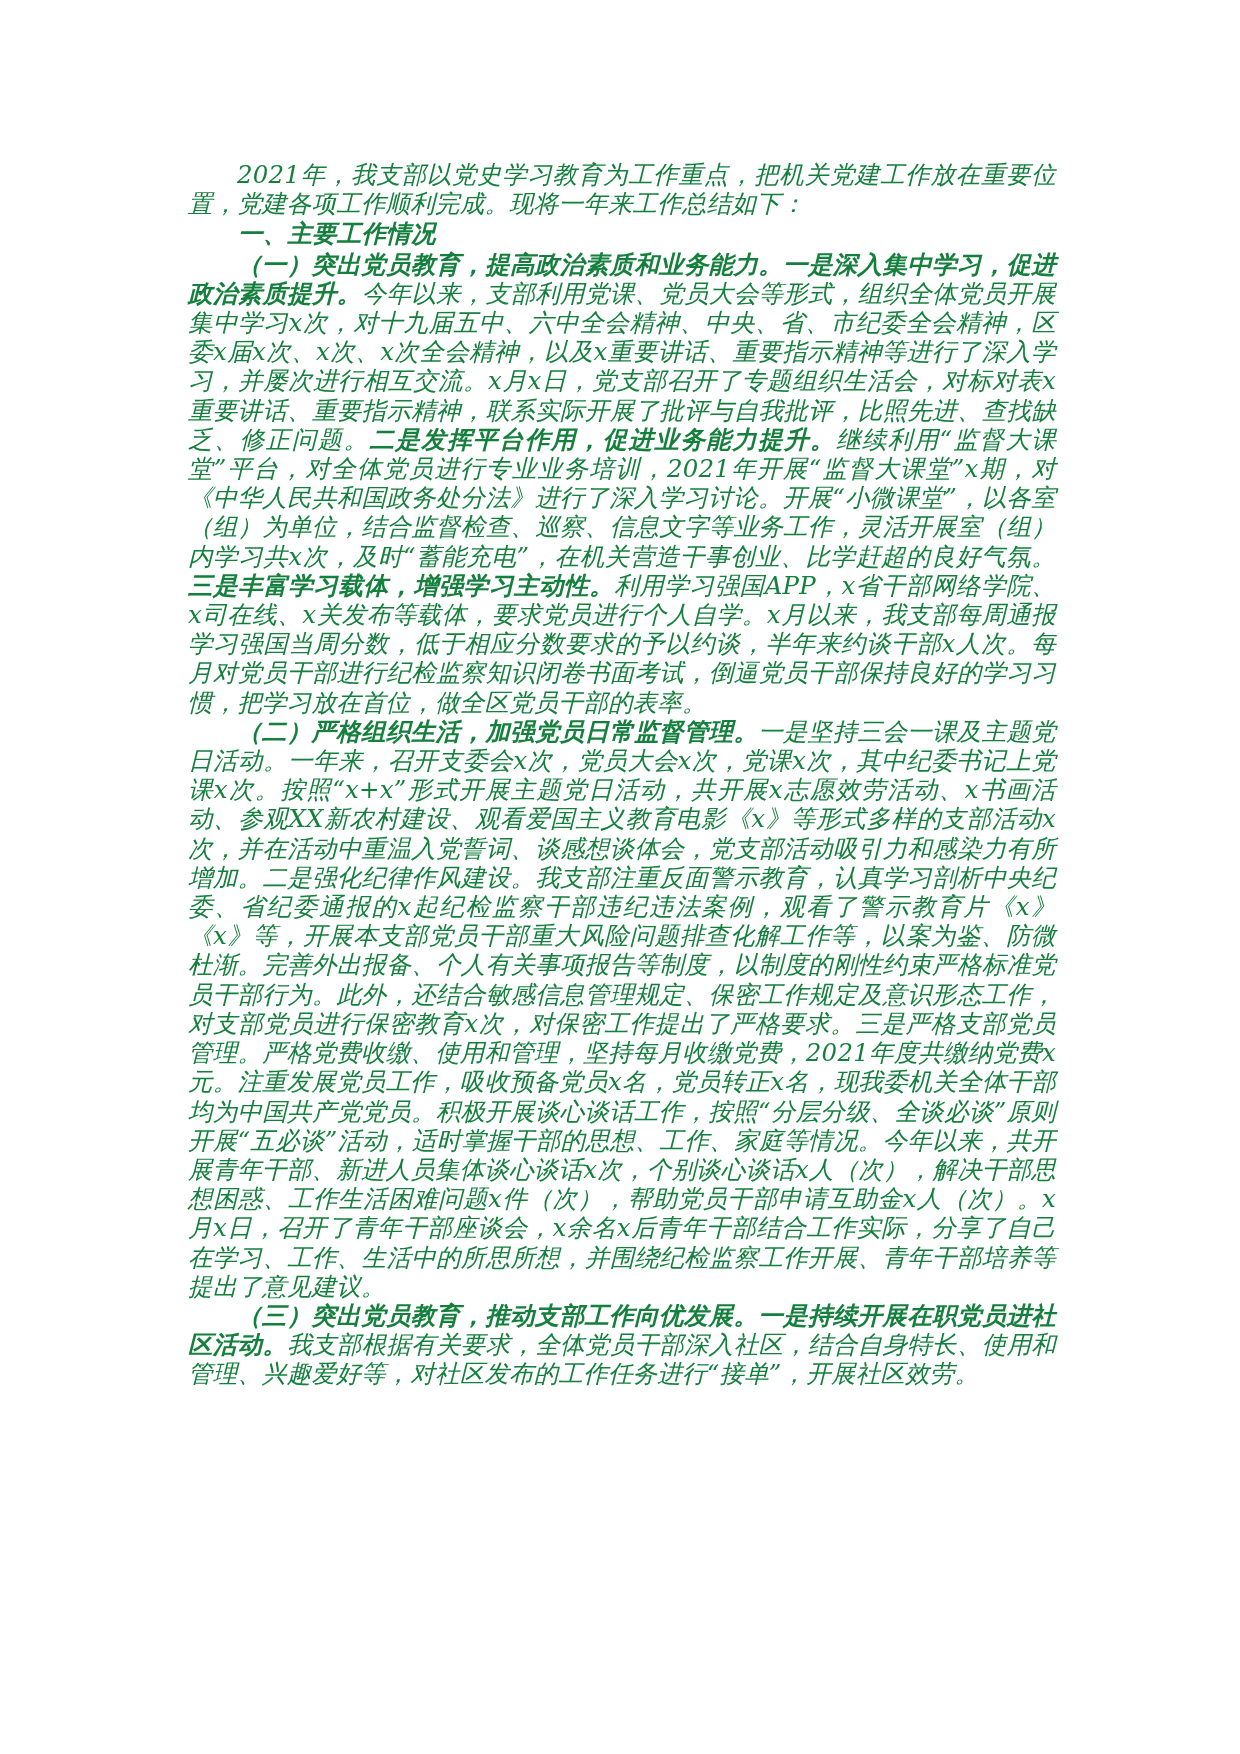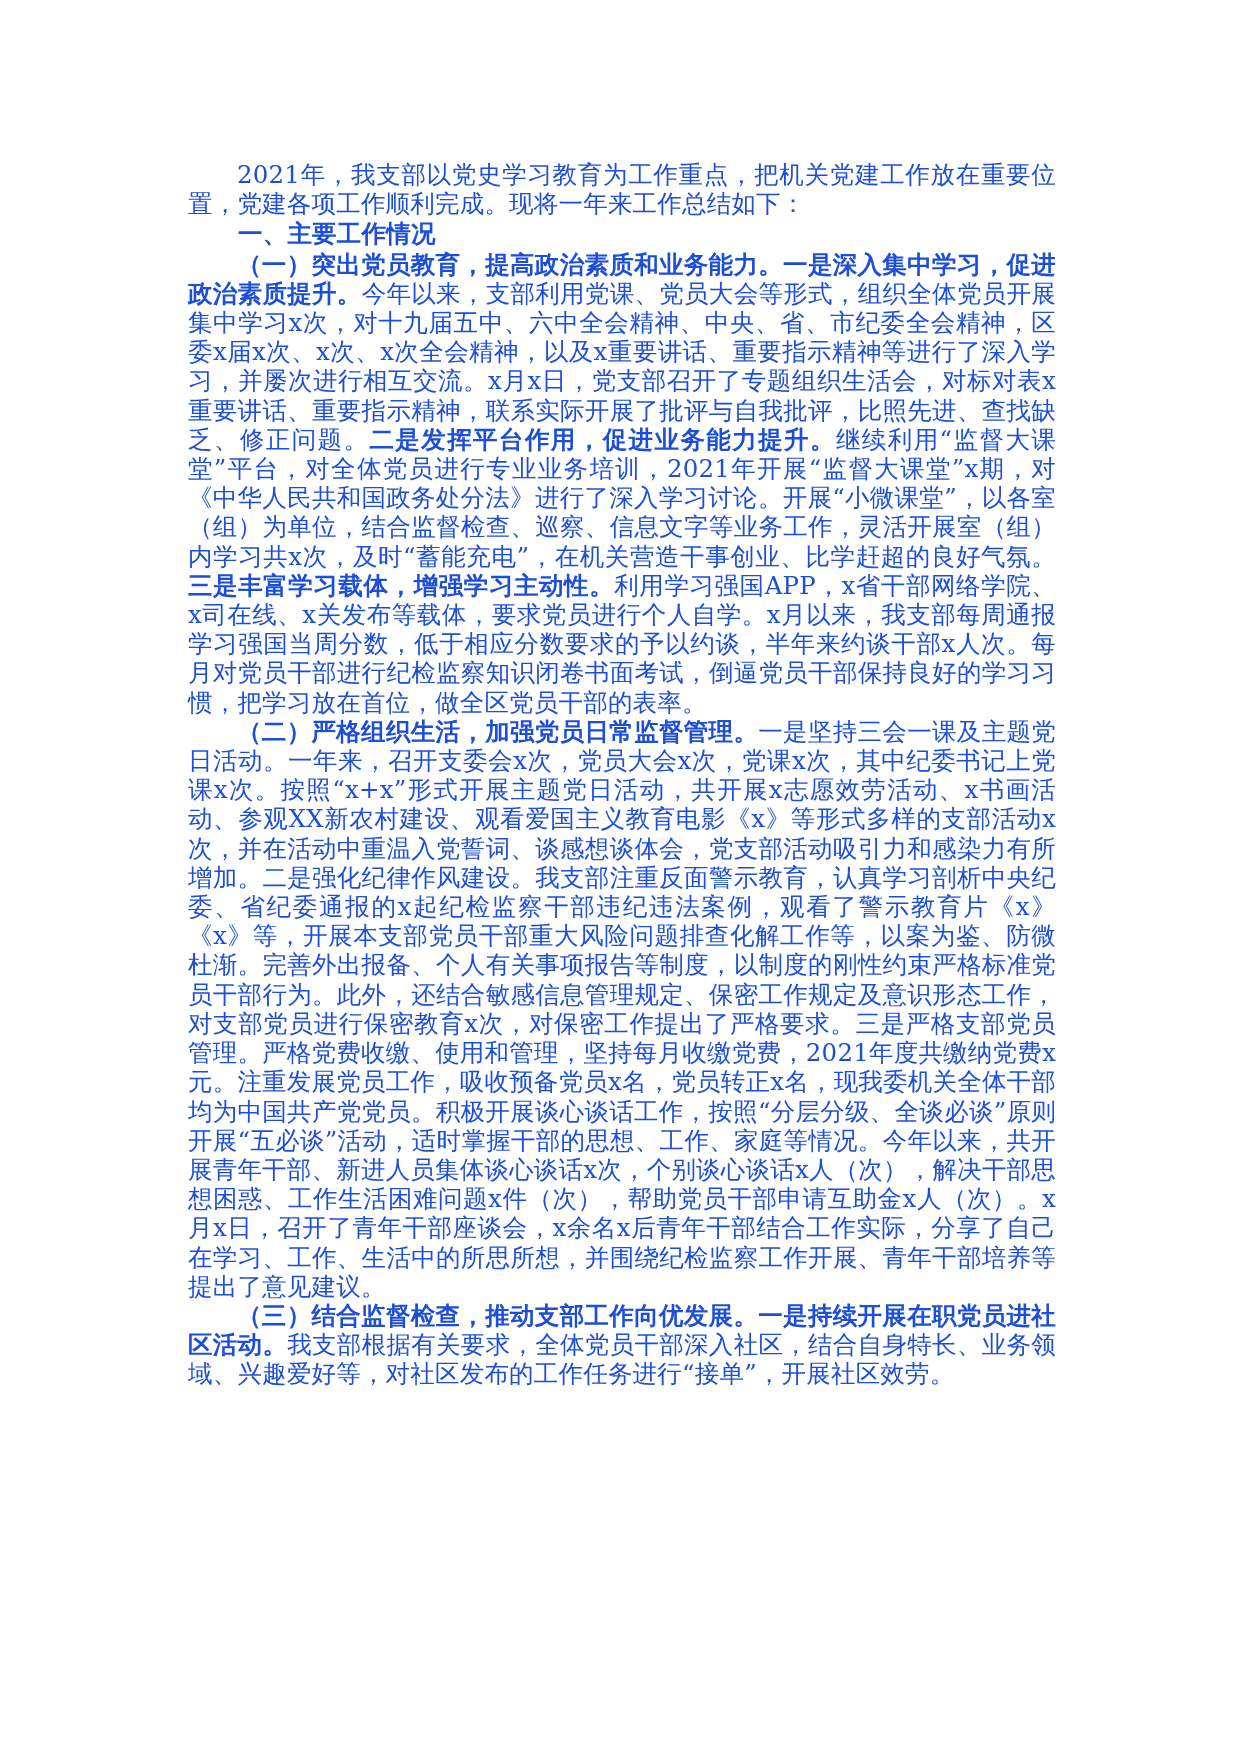--- a/index.html
+++ b/index.html
@@ -5,35 +5,36 @@
   html, body { margin: 0; padding: 0; background: #ffffff; }
   body { width: 1240px; height: 1754px; position: relative; overflow: hidden; }
   .page {
     position: absolute;
     left: 188px;
     top: 160px;
     width: 868px;
     font-family: "DejaVu Serif", "Liberation Serif", serif;
     font-size: 24.5px;
     line-height: 29.2px;
-    color: #1d4ed8;
+    color: #15803d;
     text-align: justify;
     text-justify: inter-ideograph;
     letter-spacing: 0.2px;
+    font-style: italic;
   }
   .para { margin: 0; text-indent: 2em; }
   .heading { margin: 1px; text-indent: 2em; font-weight: bold; }
   b { font-weight: bold; }
 </style>
 </head>
 <body>
 
 <div class="page">
   <p class="para">2021年，我支部以党史学习教育为工作重点，把机关党建工作放在重要位置，党建各项工作顺利完成。现将一年来工作总结如下：</p>
 
   <p class="heading">一、主要工作情况</p>
 
   <p class="para"><b>（一）突出党员教育，提高政治素质和业务能力。</b><b>一是深入集中学习，促进政治素质提升。</b><span>今年以来，支部利用党课、党员大会等形式，组织全体党员开展集中学习x次，对十九届五中、六中全会精神、中央、省、市纪委全会精神，区委x届x次、x次、x次全会精神，以及x重要讲话、重要指示精神等进行了深入学习，并屡次进行相互交流。x月x日，党支部召开了专题组织生活会，对标对表x重要讲话、重要指示精神，联系实际开展了批评与自我批评，比照先进、查找缺乏、修正问题。</span><b>二是发挥平台作用，促进业务能力提升。</b><span>继续利用“监督大课堂”平台，对全体党员进行专业业务培训，2021年开展“监督大课堂”x期，对《中华人民共和国政务处分法》进行了深入学习讨论。开展“小微课堂”，以各室（组）为单位，结合监督检查、巡察、信息文字等业务工作，灵活开展室（组）内学习共x次，及时“蓄能充电”，在机关营造干事创业、比学赶超的良好气氛。</span><b>三是丰富学习载体，增强学习主动性。</b><span>利用学习强国APP，x省干部网络学院、x司在线、x关发布等载体，要求党员进行个人自学。x月以来，我支部每周通报学习强国当周分数，低于相应分数要求的予以约谈，半年来约谈干部x人次。每月对党员干部进行纪检监察知识闭卷书面考试，倒逼党员干部保持良好的学习习惯，把学习放在首位，做全区党员干部的表率。</span></p>
 
   <p class="para"><b>（二）严格组织生活，加强党员日常监督管理。</b><span>一是坚持三会一课及主题党日活动。一年来，召开支委会x次，党员大会x次，党课x次，其中纪委书记上党课x次。按照“x+x”形式开展主题党日活动，共开展x志愿效劳活动、x书画活动、参观XX新农村建设、观看爱国主义教育电影《x》等形式多样的支部活动x次，并在活动中重温入党誓词、谈感想谈体会，党支部活动吸引力和感染力有所增加。二是强化纪律作风建设。我支部注重反面警示教育，认真学习剖析中央纪委、省纪委通报的x起纪检监察干部违纪违法案例，观看了警示教育片《x》《x》等，开展本支部党员干部重大风险问题排查化解工作等，以案为鉴、防微杜渐。完善外出报备、个人有关事项报告等制度，以制度的刚性约束严格标准党员干部行为。此外，还结合敏感信息管理规定、保密工作规定及意识形态工作，对支部党员进行保密教育x次，对保密工作提出了严格要求。三是严格支部党员管理。严格党费收缴、使用和管理，坚持每月收缴党费，2021年度共缴纳党费x元。注重发展党员工作，吸收预备党员x名，党员转正x名，现我委机关全体干部均为中国共产党党员。积极开展谈心谈话工作，按照“分层分级、全谈必谈”原则开展“五必谈”活动，适时掌握干部的思想、工作、家庭等情况。今年以来，共开展青年干部、新进人员集体谈心谈话x次，个别谈心谈话x人（次），解决干部思想困惑、工作生活困难问题x件（次），帮助党员干部申请互助金x人（次）。x月x日，召开了青年干部座谈会，x余名x后青年干部结合工作实际，分享了自己在学习、工作、生活中的所思所想，并围绕纪检监察工作开展、青年干部培养等提出了意见建议。</span></p>
 
-  <p class="para"><b>（三）结合监督检查，推动支部工作向优发展。</b><b>一是持续开展在职党员进社区活动。</b><span>我支部根据有关要求，全体党员干部深入社区，结合自身特长、业务领域、兴趣爱好等，对社区发布的工作任务进行“接单”，开展社区效劳。</span></p>
+  <p class="para"><b>（三）突出党员教育，推动支部工作向优发展。</b><b>一是持续开展在职党员进社区活动。</b><span>我支部根据有关要求，全体党员干部深入社区，结合自身特长、使用和管理、兴趣爱好等，对社区发布的工作任务进行“接单”，开展社区效劳。</span></p>
 </div>
 
 </body></html>

